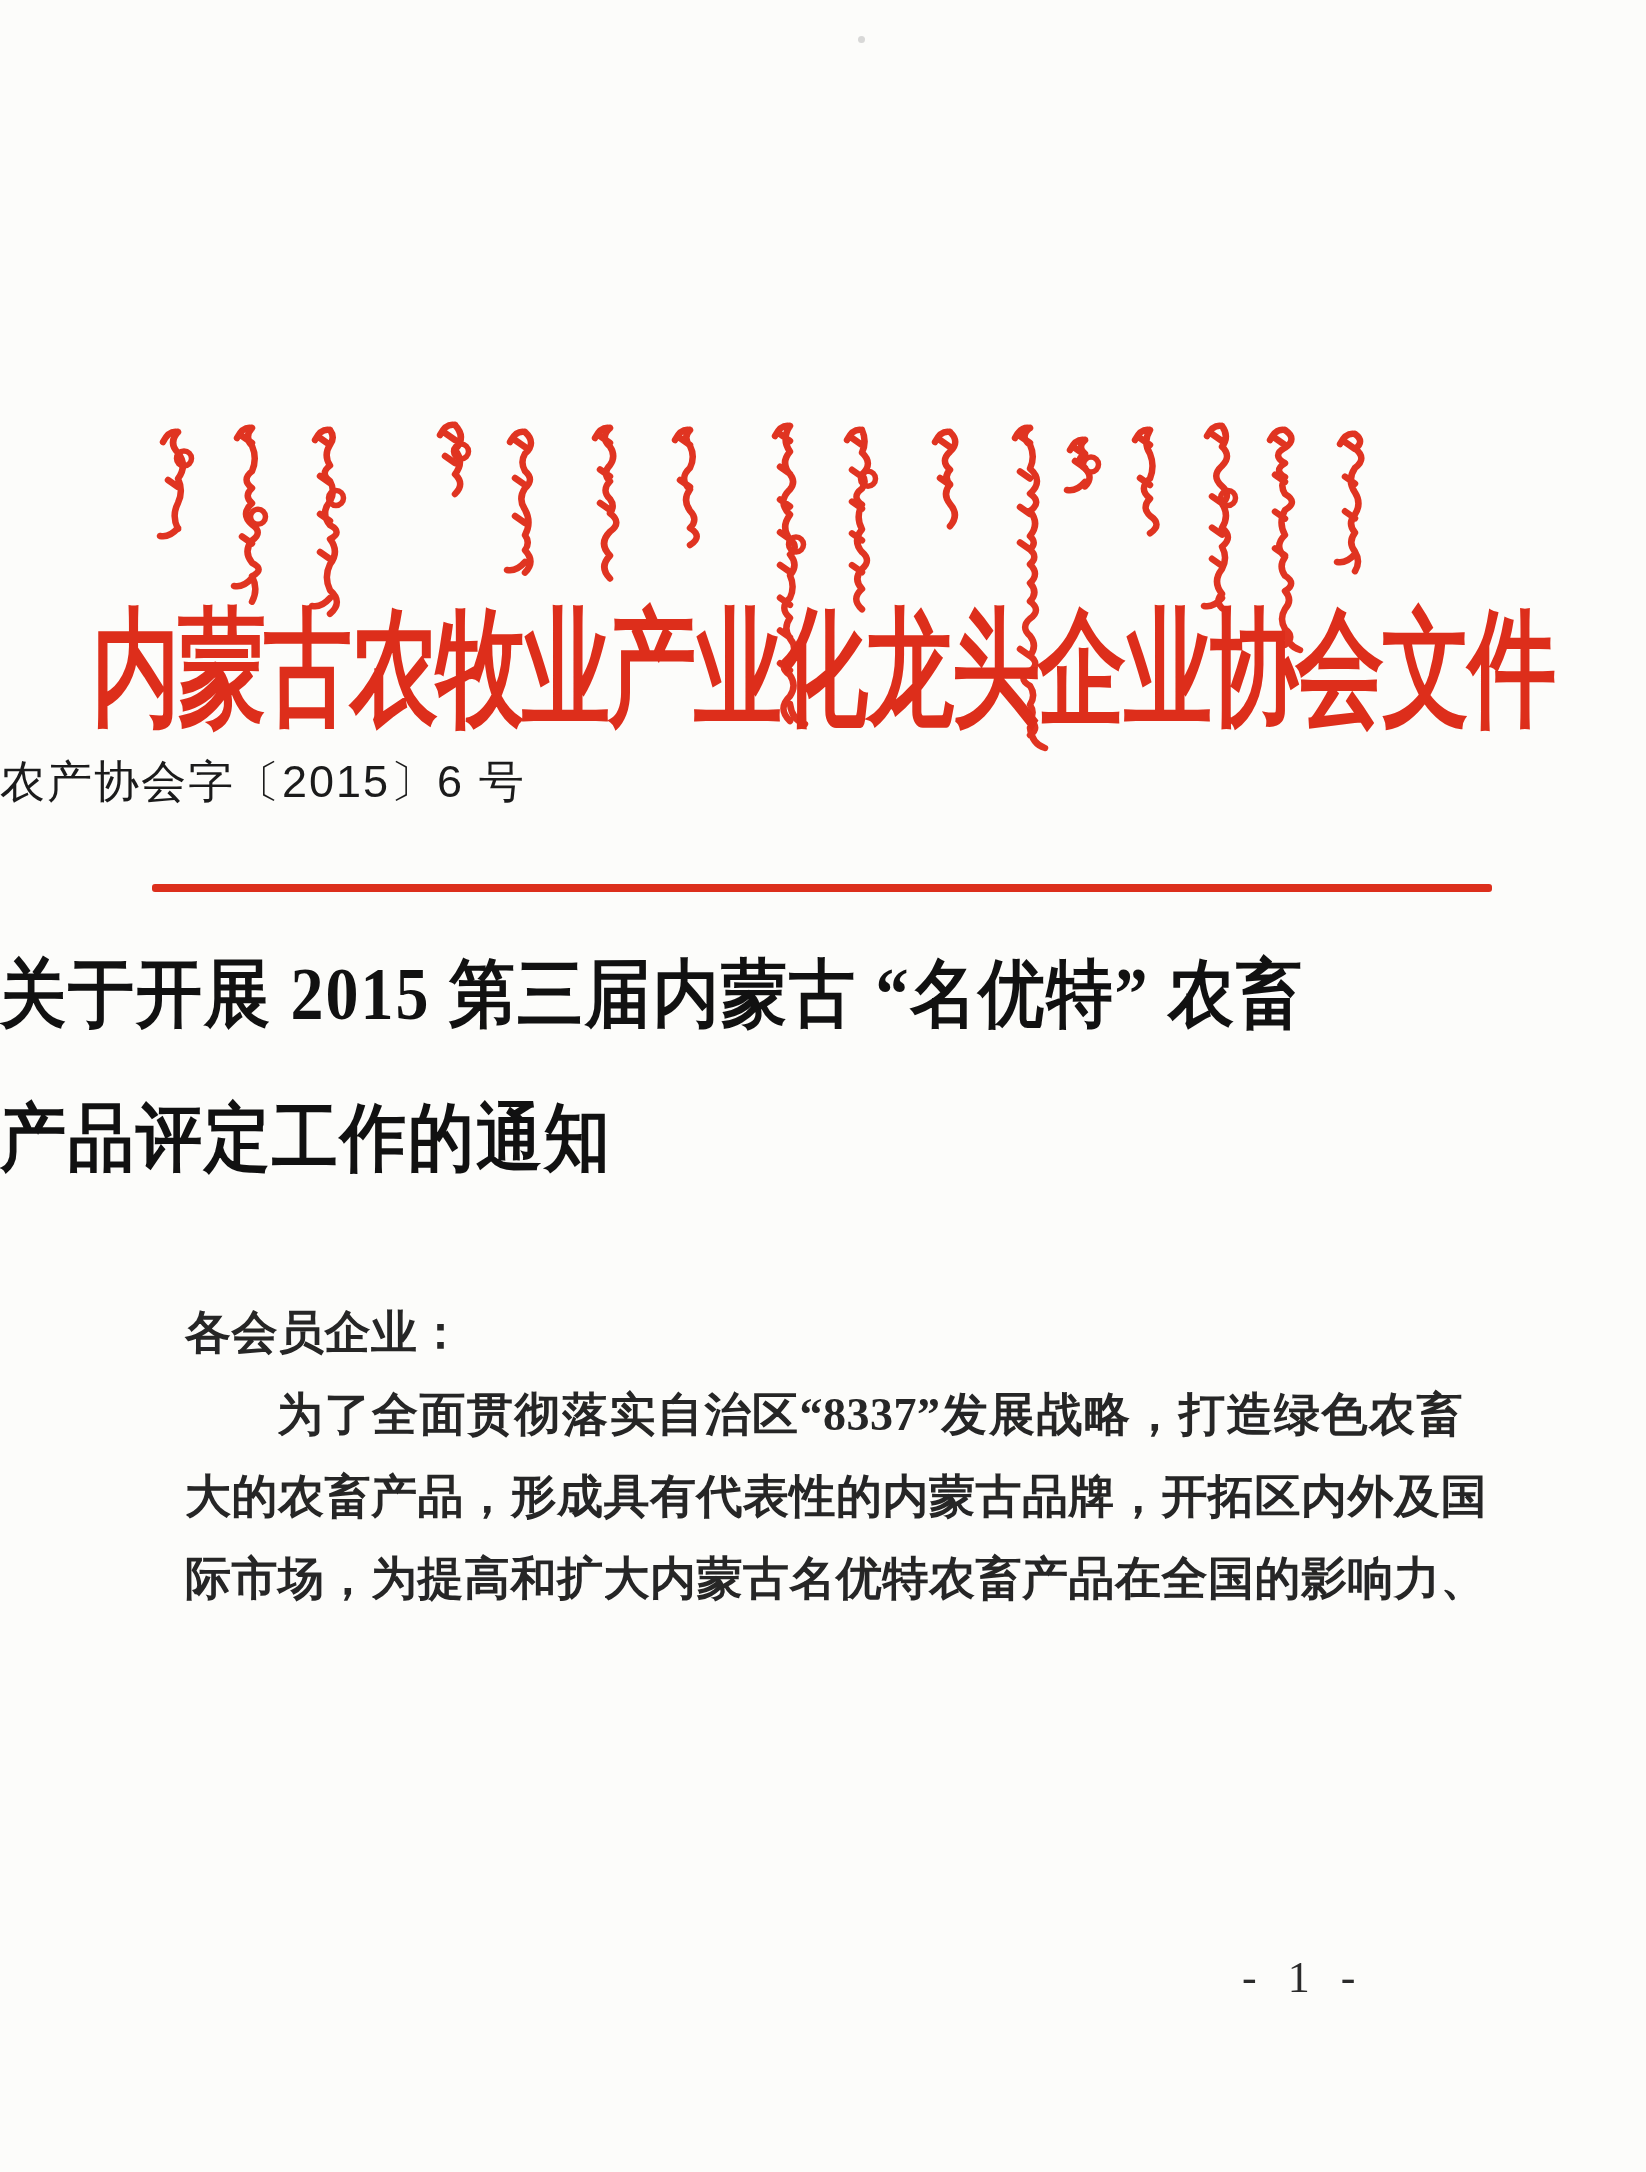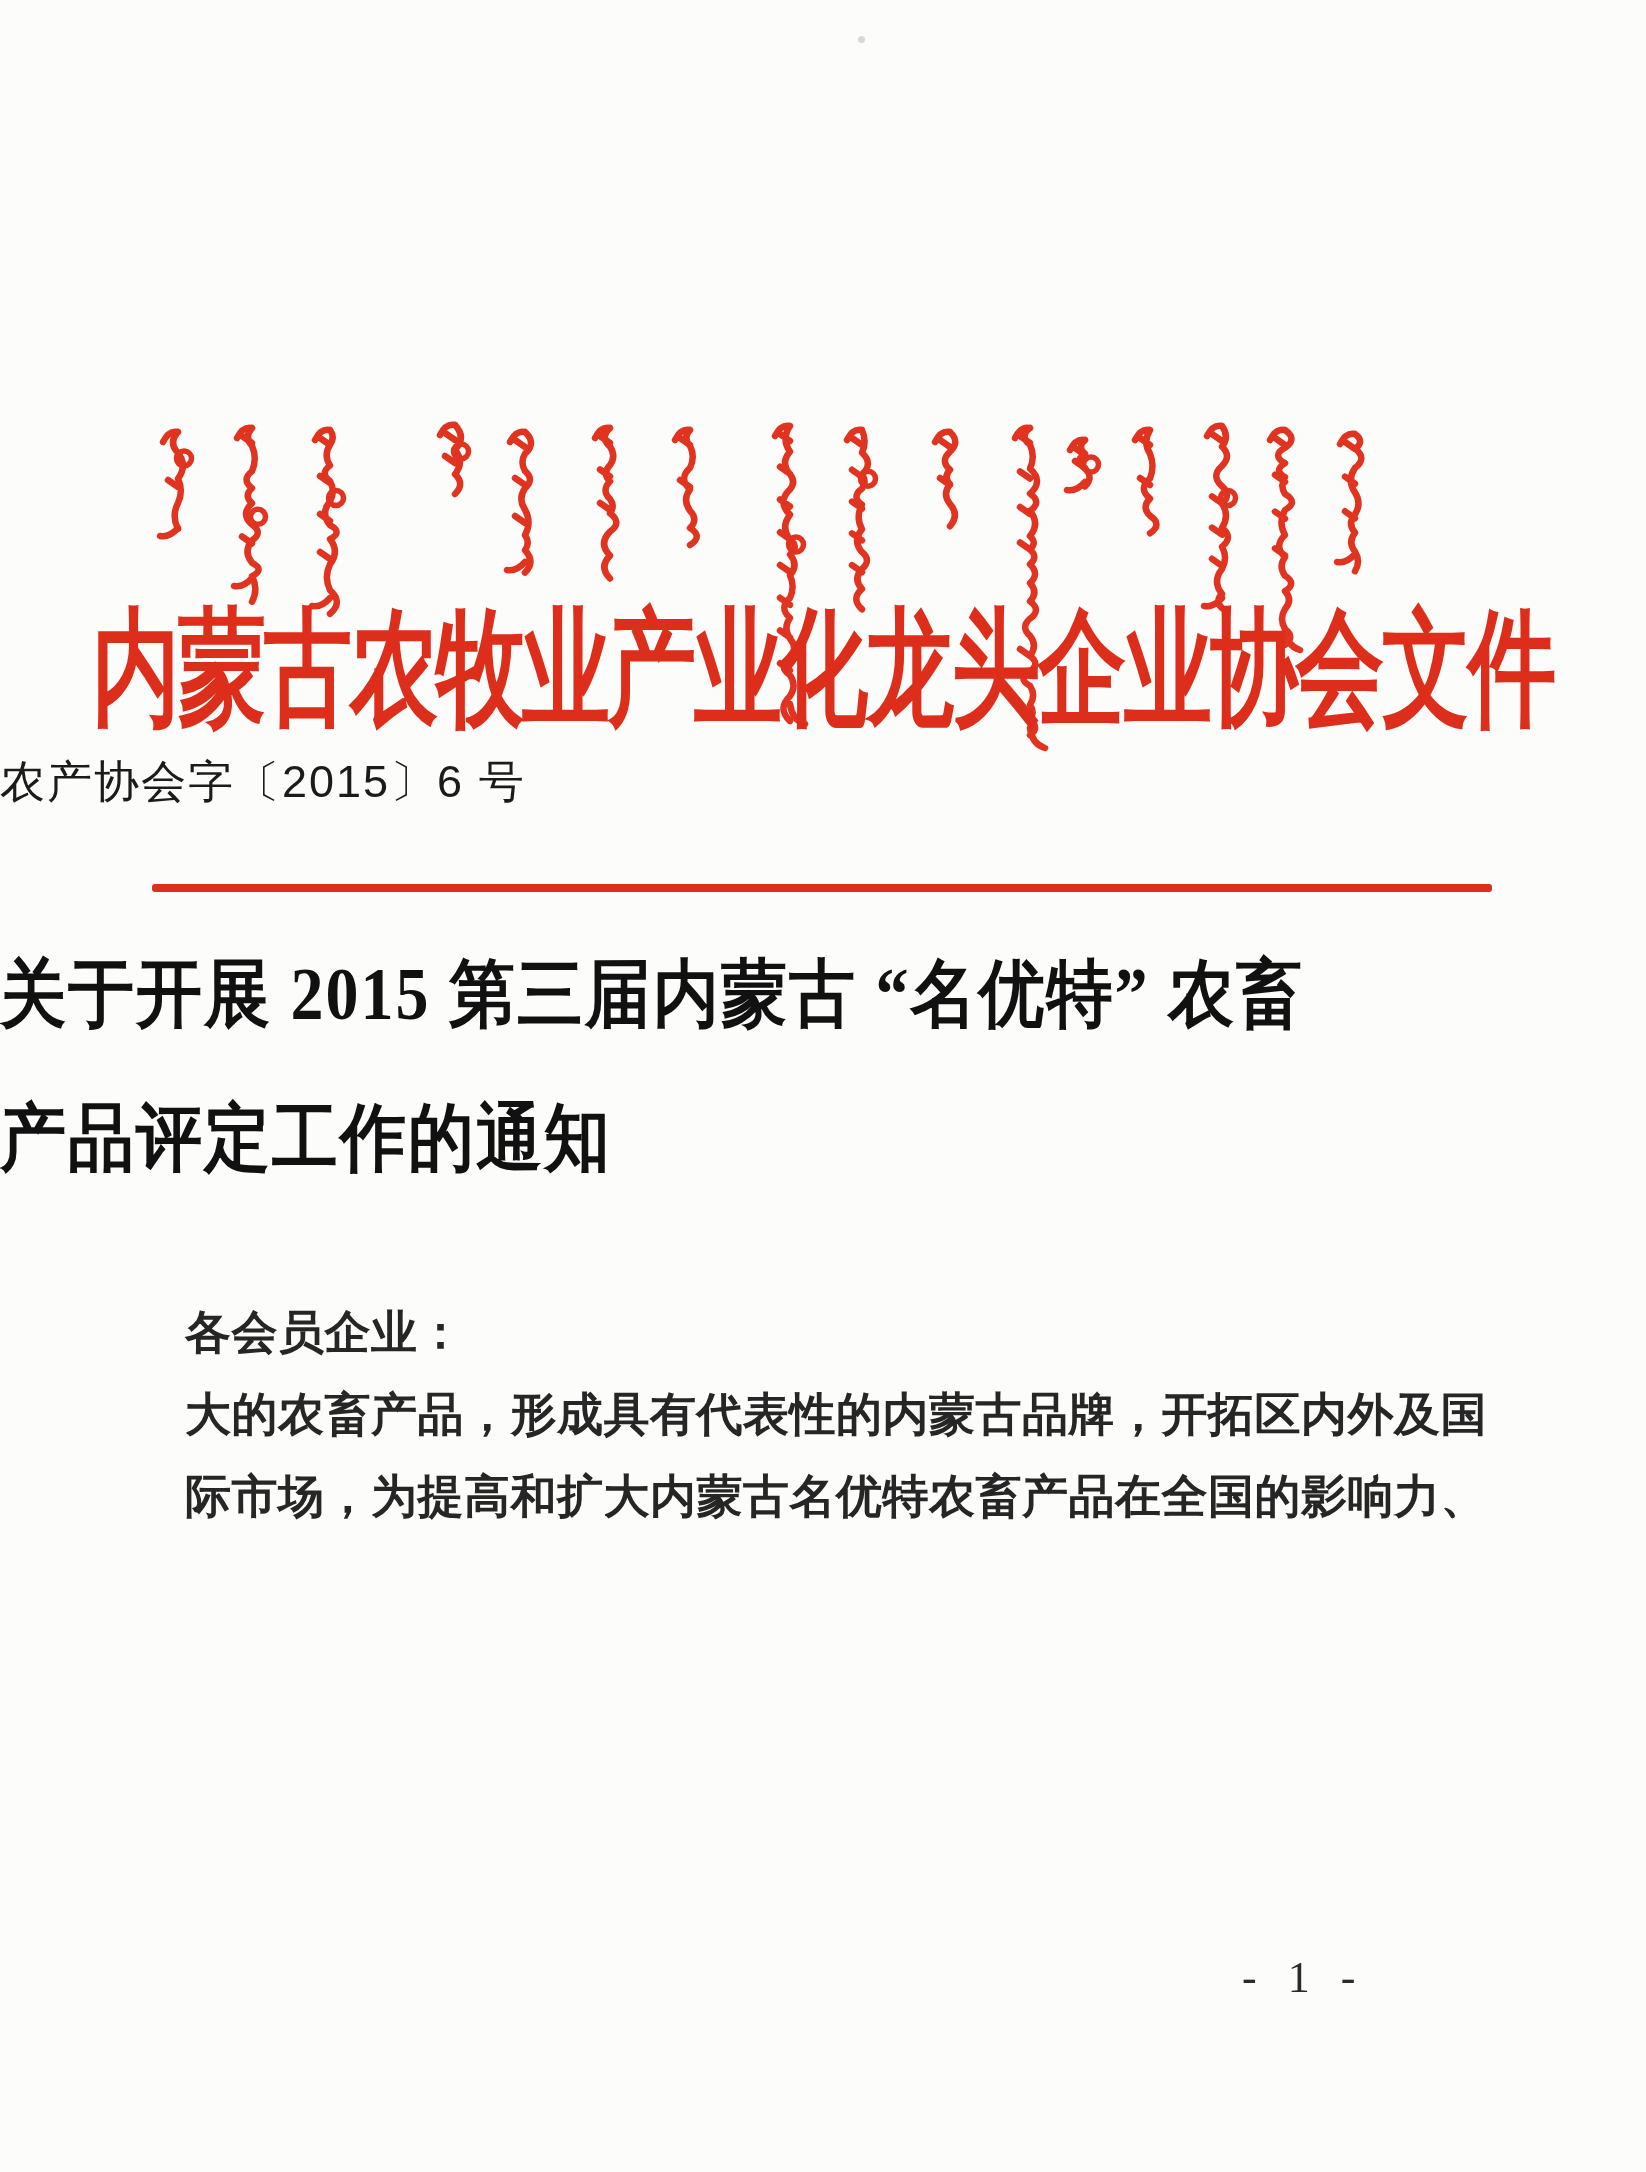--- a/index.html
+++ b/index.html
@@ -155,20 +155,21 @@
 
   <div class="red-rule"></div>
 
   <div class="notice-title">
     <div class="t-line">关于开展 2015 第三届内蒙古 “名优特” 农畜</div>
     <div class="t-line">产品评定工作的通知</div>
   </div>
 
   <div class="doc-body">
     <div class="b-line salutation">各会员企业：</div>
+    <div class="b-line indent">为了全面贯彻落实自治区“8337”发展战略，打造绿色农畜</div>
     <div class="b-line">大的农畜产品，形成具有代表性的内蒙古品牌，开拓区内外及国</div>
     <div class="b-line">际市场，为提高和扩大内蒙古名优特农畜产品在全国的影响力、</div>
   </div>
 
   <div class="page-number">- 1 -</div>
 
   <div class="speck" style="left:858px;top:36px;"></div>
 </div>
 
 </body></html>

